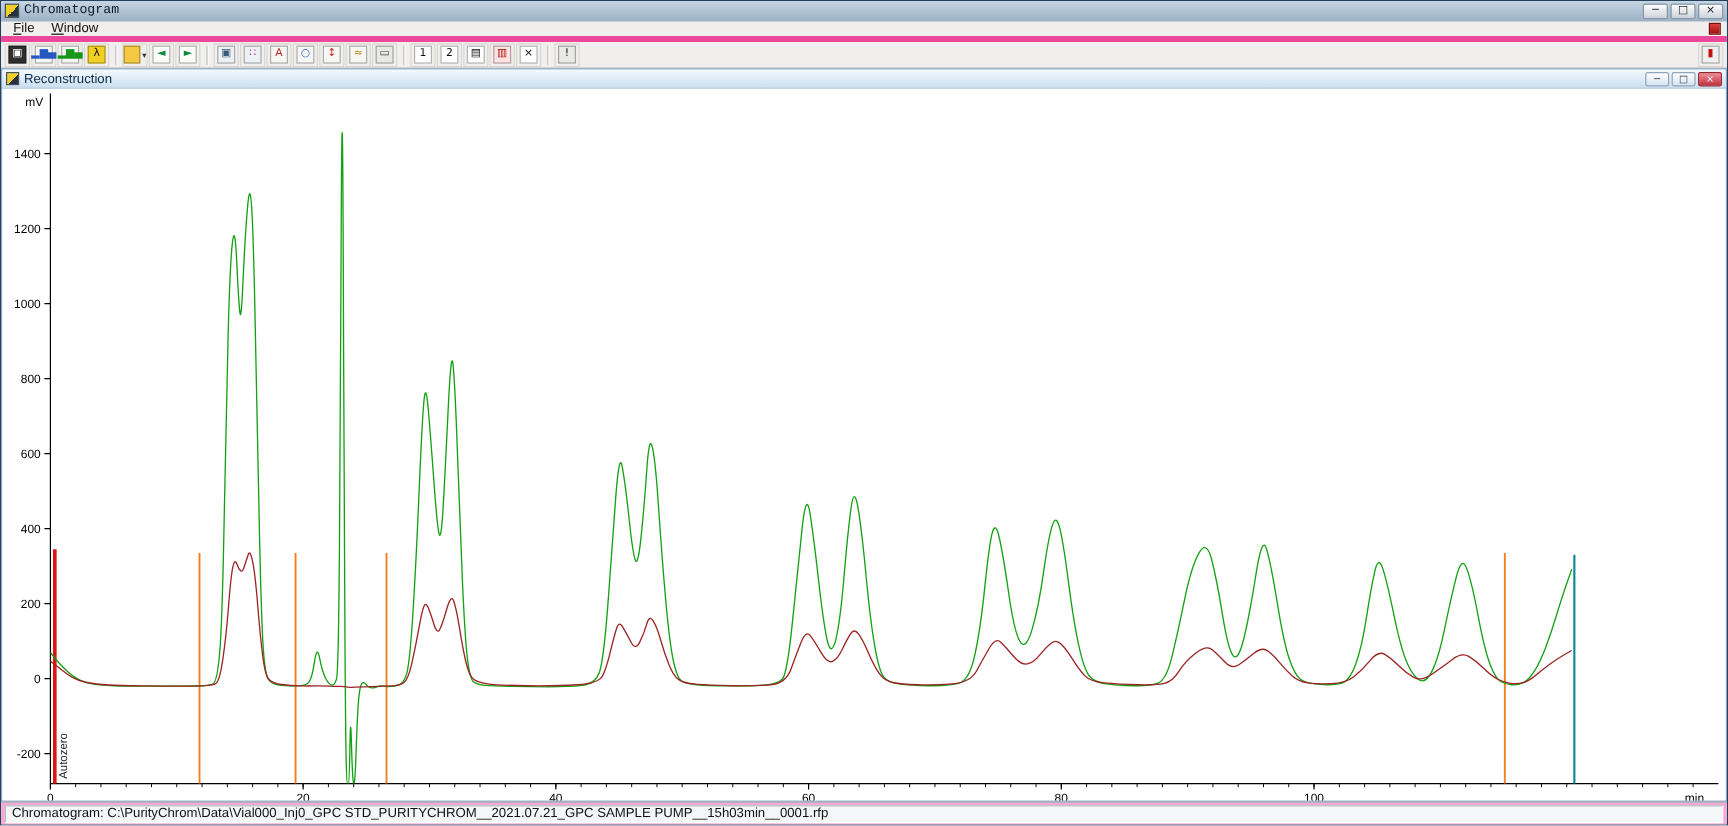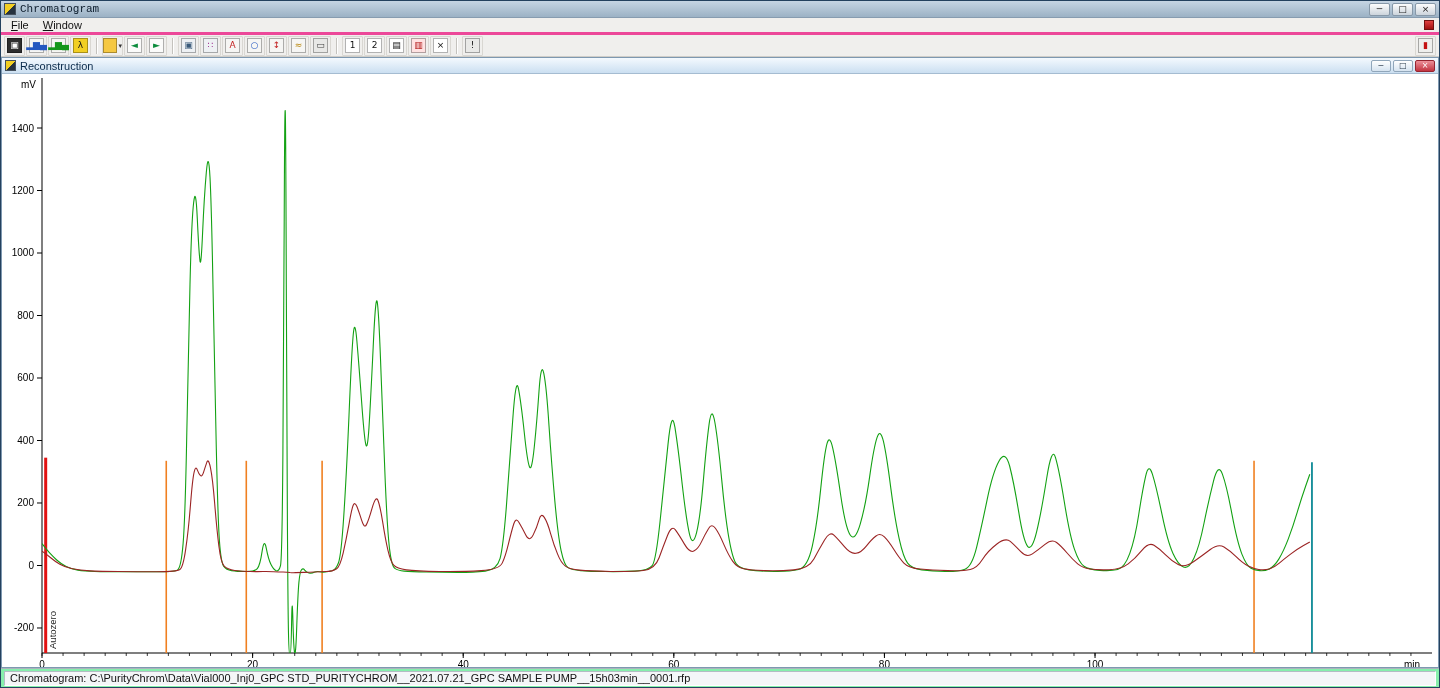--- a/index.html
+++ b/index.html
@@ -28,21 +28,21 @@
   .caption-buttons { margin-left:auto; display:flex; gap:2px; }
   .cap-btn {
     width:21px; height:13px; padding:0; font-size:9px; line-height:10px;
     font-family:"DejaVu Sans", sans-serif;
     background:linear-gradient(#fdfdfd,#ccd4dc); color:#222;
     border:1px solid #8798a8; border-radius:2px; text-align:center;
   }
   
   .menubar {
     height:17px; flex:0 0 17px; background:#f0efed;
-    border-bottom:3px solid #ec4899;
+    border-bottom:5px solid #ec4899;
     display:flex; align-items:center; padding:0 3px;
   }
   .menu-item { padding:1px 7px; color:#111; cursor:default; }
   .menu-corner {
     margin-left:auto; width:10px; height:10px; margin-right:2px;
     background:linear-gradient(#e04040,#a01010); border:1px solid #701010;
   }
   
   .toolbar {
     height:22px; flex:0 0 22px; background:#f0efed;
@@ -85,21 +85,21 @@
     border:1px solid #90a6ba; border-radius:2px;
     background:linear-gradient(#ffffff,#d5e3f0); color:#2a3a4a; text-align:center;
   }
   .ccap.close {
     background:linear-gradient(#ec9099,#c23340); color:#fff; border-color:#96242f;
   }
   .chart-area { flex:1 1 auto; background:#ffffff; position:relative; }
   .chart-area svg { display:block; width:100%; height:100%; }
   
   .statusbar {
-    height:19px; flex:0 0 19px; background:#86efac;
+    height:19px; flex:0 0 19px; background:#f9a8d4;
     border-top:1px solid #aab4bd;
     display:flex; align-items:center; padding:1px 3px;
   }
   .status-inner {
     flex:1; height:15px; line-height:13px; padding:0 5px;
     border:1px solid #b3bcc4; border-right-color:#fff; border-bottom-color:#fff;
     background:#f4f6f8; color:#111; font-size:11px;
     white-space:nowrap; overflow:hidden;
   }
 </style>

